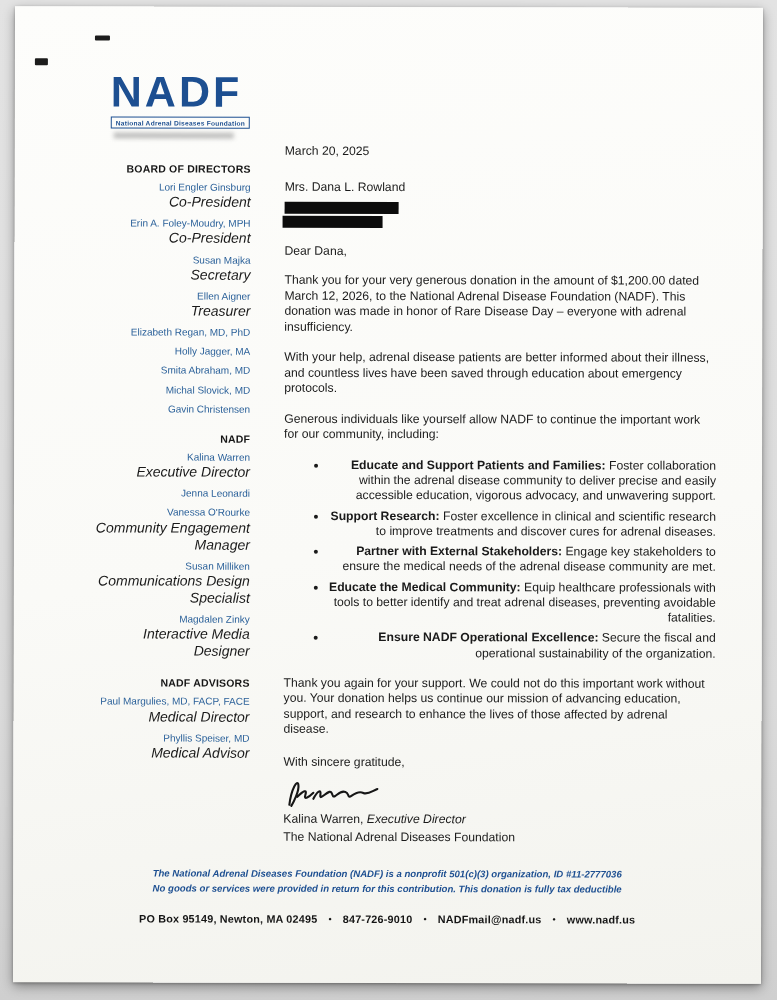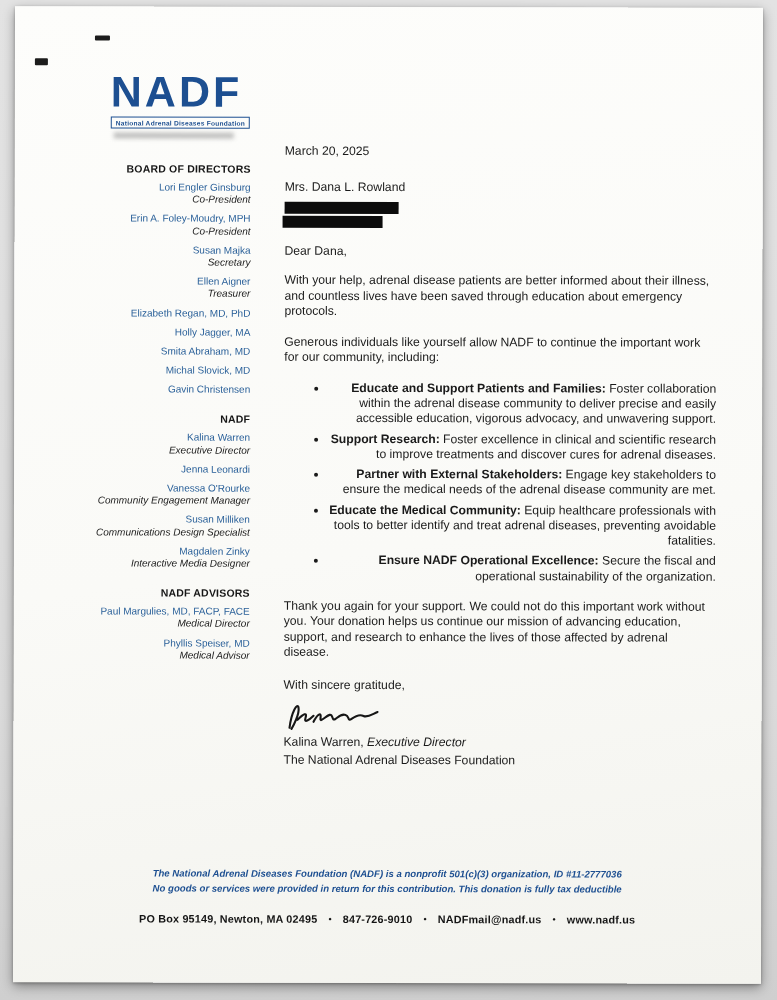--- a/index.html
+++ b/index.html
@@ -24,21 +24,21 @@
   .logo-tagline{
     margin-top:3px;width:fit-content;border:1px solid #1d4f91;color:#1d4f91;
     font-size:6.6px;font-weight:bold;letter-spacing:.25px;padding:1.5px 4px;text-align:center;
   }
   .logo-redact{margin-top:4px;margin-left:3px;height:6px;width:120px;background:#8f8f8f;filter:blur(2px);opacity:.55;}
   
   .sidebar{position:absolute;left:72px;top:156px;width:164px;text-align:right;}
   .sb-header{font-size:10.5px;font-weight:bold;color:#161616;margin-top:17px;letter-spacing:.2px;}
   .sb-header:first-child{margin-top:0;}
   .sb-name{font-size:10px;color:#2a6099;margin-top:7px;line-height:1.22;}
-  .sb-role{font-size:10px;font-style:italic;color:#1a1a1a;line-height:1.22;}
+  .sb-role{font-size:14px;font-style:italic;color:#1a1a1a;line-height:1.22;}
   
   .main{position:absolute;left:270px;top:137px;width:432px;font-size:12.2px;line-height:1.27;}
   .date{margin-bottom:21px;}
   .recipient{margin-bottom:6px;}
   .redact-bar{height:12px;background:#0c0c0c;margin-bottom:2px;}
   .rb1{width:114px;}
   .rb2{width:100px;transform:translateX(-2px);}
   .salutation{margin:16px 0 14px;}
   .para{margin:0 0 15px;}
   ul.bullets{margin:0 0 15px;padding-left:44px;}
@@ -101,20 +101,21 @@
     </div>
 
   <div class="main">
     <div class="date">March 20, 2025</div>
     <div class="recipient">Mrs. Dana L. Rowland</div>
     <div class="redact-bar rb1"></div>
     <div class="redact-bar rb2"></div>
     <div class="salutation">Dear Dana,</div>
 
     <div>
+        <p class="para">Thank you for your very generous donation in the amount of $1,200.00 dated March 12, 2026, to the National Adrenal Disease Foundation (NADF). This donation was made in honor of Rare Disease Day – everyone with adrenal insufficiency.</p>
         <p class="para">With your help, adrenal disease patients are better informed about their illness, and countless lives have been saved through education about emergency protocols.</p>
         <p class="para">Generous individuals like yourself allow NADF to continue the important work for our community, including:</p>
       </div>
 
     <ul class="bullets">
         <li><b>Educate and Support Patients and Families: </b>Foster collaboration within the adrenal disease community to deliver precise and easily accessible education, vigorous advocacy, and unwavering support.</li>
         <li><b>Support Research: </b>Foster excellence in clinical and scientific research to improve treatments and discover cures for adrenal diseases.</li>
         <li><b>Partner with External Stakeholders: </b>Engage key stakeholders to ensure the medical needs of the adrenal disease community are met.</li>
         <li><b>Educate the Medical Community: </b>Equip healthcare professionals with tools to better identify and treat adrenal diseases, preventing avoidable fatalities.</li>
         <li><b>Ensure NADF Operational Excellence: </b>Secure the fiscal and operational sustainability of the organization.</li>

